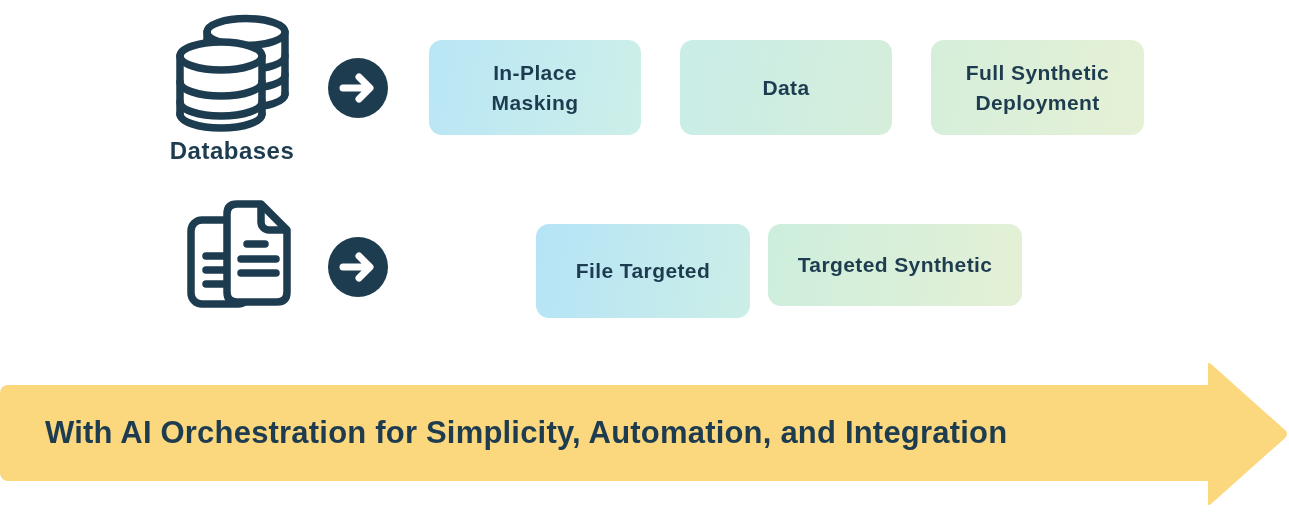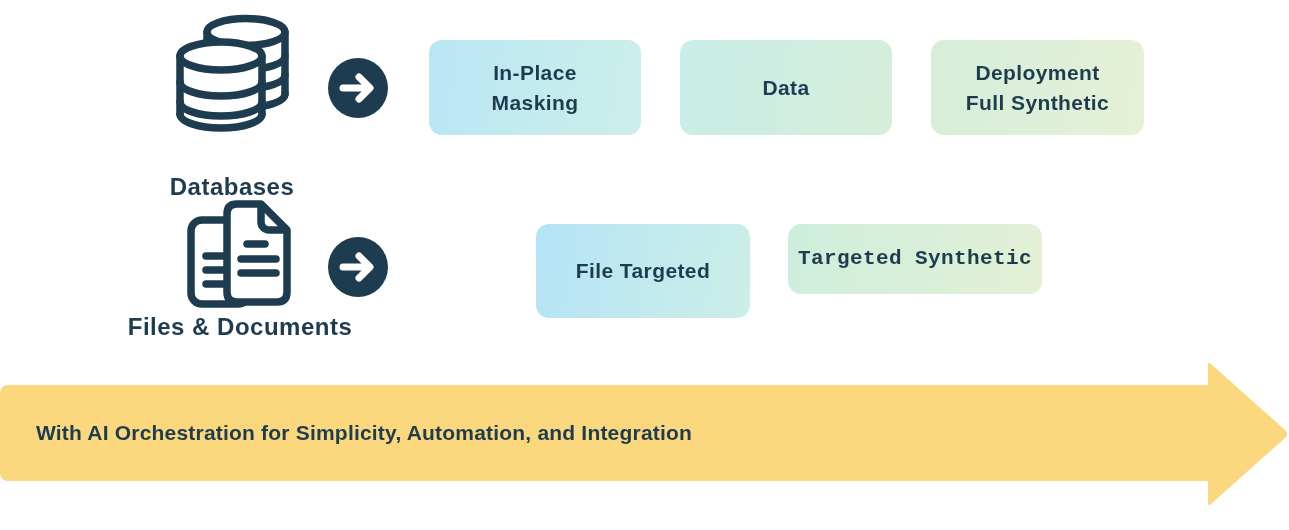--- a/index.html
+++ b/index.html
@@ -29,21 +29,21 @@
     text-align:center;font-size:21px;font-weight:700;letter-spacing:.4px;
     line-height:1.42;color:var(--navy);
   }
 
   .banner-body{
     position:absolute;left:0;top:385px;width:1214px;height:96px;
     background:var(--banner_yellow);border-radius:8px 0 0 8px;
     display:flex;align-items:center;
   }
   .banner-text{
-    padding-left:36px;font-size:21px;font-weight:700;letter-spacing:.2px;
+    padding-left:45px;font-size:31px;font-weight:700;letter-spacing:.2px;
     color:var(--navy);white-space:nowrap;
   }
   .banner-head{position:absolute;left:1208px;top:362px;width:80px;height:144px;}
   .banner-head svg{display:block;width:100%;height:100%;}
 </style>
 </head>
 <body>
 
 <div class="stage">
 
@@ -57,66 +57,65 @@
       <path d="M41,88 a39,13.5 0 0 0 78,0"></path>
 
       <path d="M14,50 a41,14 0 0 1 82,0 V108 a41,14 0 0 1 -82,0 Z" fill="#ffffff" stroke="none"></path>
       <ellipse cx="55" cy="50" rx="41" ry="14"></ellipse>
       <path d="M14,50 V108 M96,50 V108"></path>
       <path d="M14,76 a41,14 0 0 0 82,0"></path>
       <path d="M14,96 a41,14 0 0 0 82,0"></path>
       <path d="M14,108 a41,14 0 0 0 82,0"></path>
     </svg>
   </div>
-  <div class="source-label" style="left:102px;top:137px;width:260px;margin-top:36px;">Databases</div>
+  <div class="source-label" style="left:102px;top:137px;width:260px;">Databases</div>
 
   <div class="arrow-circle" style="left:328px;top:58px;">
     <svg viewBox="0 0 60 60">
       <circle cx="30" cy="30" r="30" fill="var(--navy)"></circle>
       <path d="M15,30 H40 M31,19 L42,30 L31,41" fill="none" stroke="#ffffff" stroke-width="7" stroke-linecap="round" stroke-linejoin="round"></path>
     </svg>
   </div>
 
   <div class="pipeline-box" style="left: 429px; top: 40px; width: 212px; height: 95px; background: linear-gradient(100deg, rgb(185, 230, 246), rgb(205, 239, 232));">
     <div>In-Place</div>
     <div>Masking</div>
   </div>
   <div class="pipeline-box" style="left: 680px; top: 40px; width: 212px; height: 95px; background: linear-gradient(100deg, rgb(201, 237, 232), rgb(213, 238, 218)); text-align: right;">
     <div>Data</div>
   </div>
   <div class="pipeline-box" style="left: 931px; top: 40px; width: 213px; height: 95px; background: linear-gradient(100deg, rgb(213, 238, 218), rgb(230, 241, 214));">
+    <div>Full Synthetic</div>
     <div>Deployment</div>
-    <div>Full Synthetic</div>
   </div>
 
   <div class="icon-wrap" style="left:183px;top:196px;width:112px;height:114px;">
     <svg viewBox="0 0 112 114" fill="none" stroke="currentColor" stroke-width="7.5" stroke-linecap="round" stroke-linejoin="round">
 
       <rect x="8" y="24" width="58" height="84" rx="11"></rect>
       <path d="M23,60 H44 M23,74 H44 M23,88 H44"></path>
 
       <path d="M54,8 H78 L104,34 V96 Q104,106 94,106 H54 Q44,106 44,96 V18 Q44,8 54,8 Z" fill="#ffffff"></path>
       <path d="M78,10 V26 a8,8 0 0 0 8,8 H102"></path>
       <path d="M64,48 H82 M58,63 H93 M58,77 H93"></path>
     </svg>
   </div>
-  <div class="source-label" style="left:100px;top:313px;width:280px;">Files &amp; Documents</div>
 
   <div class="arrow-circle" style="left:328px;top:237px;">
     <svg viewBox="0 0 60 60">
       <circle cx="30" cy="30" r="30" fill="var(--navy)"></circle>
       <path d="M15,30 H40 M31,19 L42,30 L31,41" fill="none" stroke="#ffffff" stroke-width="7" stroke-linecap="round" stroke-linejoin="round"></path>
     </svg>
   </div>
 
   <div class="pipeline-box" style="left: 536px; top: 224px; width: 214px; height: 94px; background: linear-gradient(100deg, rgb(181, 228, 247), rgb(204, 238, 231));">
     <div>File Targeted</div>
     <div></div>
   </div>
-  <div class="pipeline-box" style="left: 788px; top: 224px; width: 254px; height: 70px; background: linear-gradient(100deg, rgb(205, 238, 221), rgb(228, 240, 213)); font-family: Liberation Mono, monospace;">
+  <div class="pipeline-box" style="left: 768px; top: 224px; width: 254px; height: 82px; background: linear-gradient(100deg, rgb(205, 238, 221), rgb(228, 240, 213));">
     <div>Targeted Synthetic</div>
   </div>
 
   <div class="banner-body">
     <div class="banner-text">With AI Orchestration for Simplicity, Automation, and Integration</div>
   </div>
   <div class="banner-head">
     <svg viewBox="0 0 80 144">
       <polygon points="0,6 74,72 0,138" fill="var(--banner_yellow)" stroke="var(--banner_yellow)" stroke-width="10" stroke-linejoin="round"></polygon>
     </svg>

